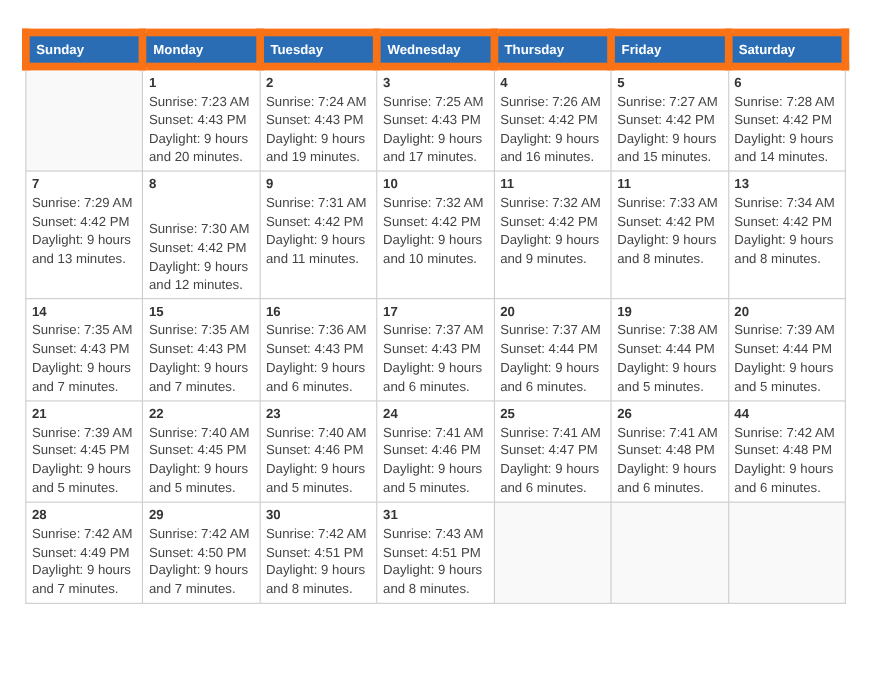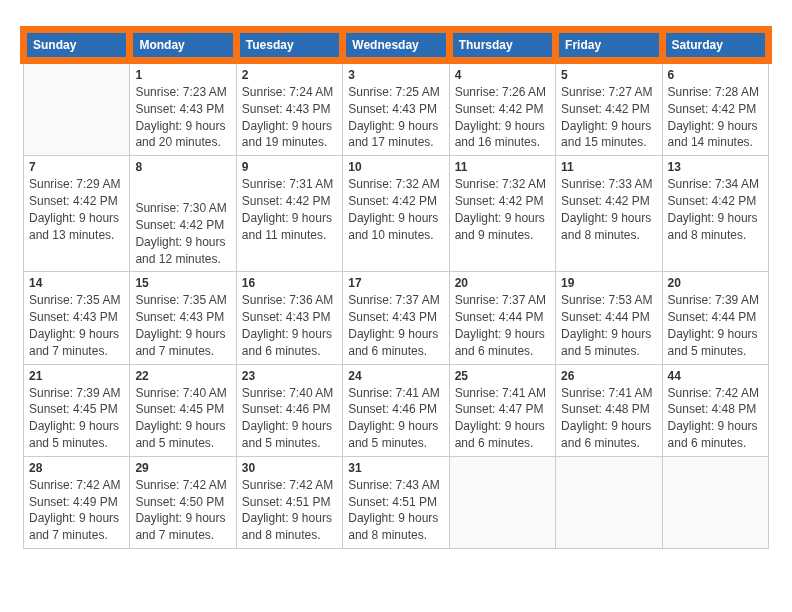--- a/index.html
+++ b/index.html
@@ -225,21 +225,21 @@
           </td>
           <td>
             <div class="day-number">20</div>
             <div class="day-info" style="white-space: pre-line;">Sunrise: 7:37 AM
 Sunset: 4:44 PM
 Daylight: 9 hours
 and 6 minutes.</div>
           </td>
           <td>
             <div class="day-number">19</div>
-            <div class="day-info" style="white-space: pre-line;">Sunrise: 7:53 AM
+            <div class="day-info" style="white-space: pre-line;">Sunrise: 7:38 AM
 Sunset: 4:44 PM
 Daylight: 9 hours
 and 5 minutes.</div>
           </td>
           <td>
             <div class="day-number">20</div>
             <div class="day-info" style="white-space: pre-line;">Sunrise: 7:39 AM
 Sunset: 4:44 PM
 Daylight: 9 hours
 and 5 minutes.</div>

